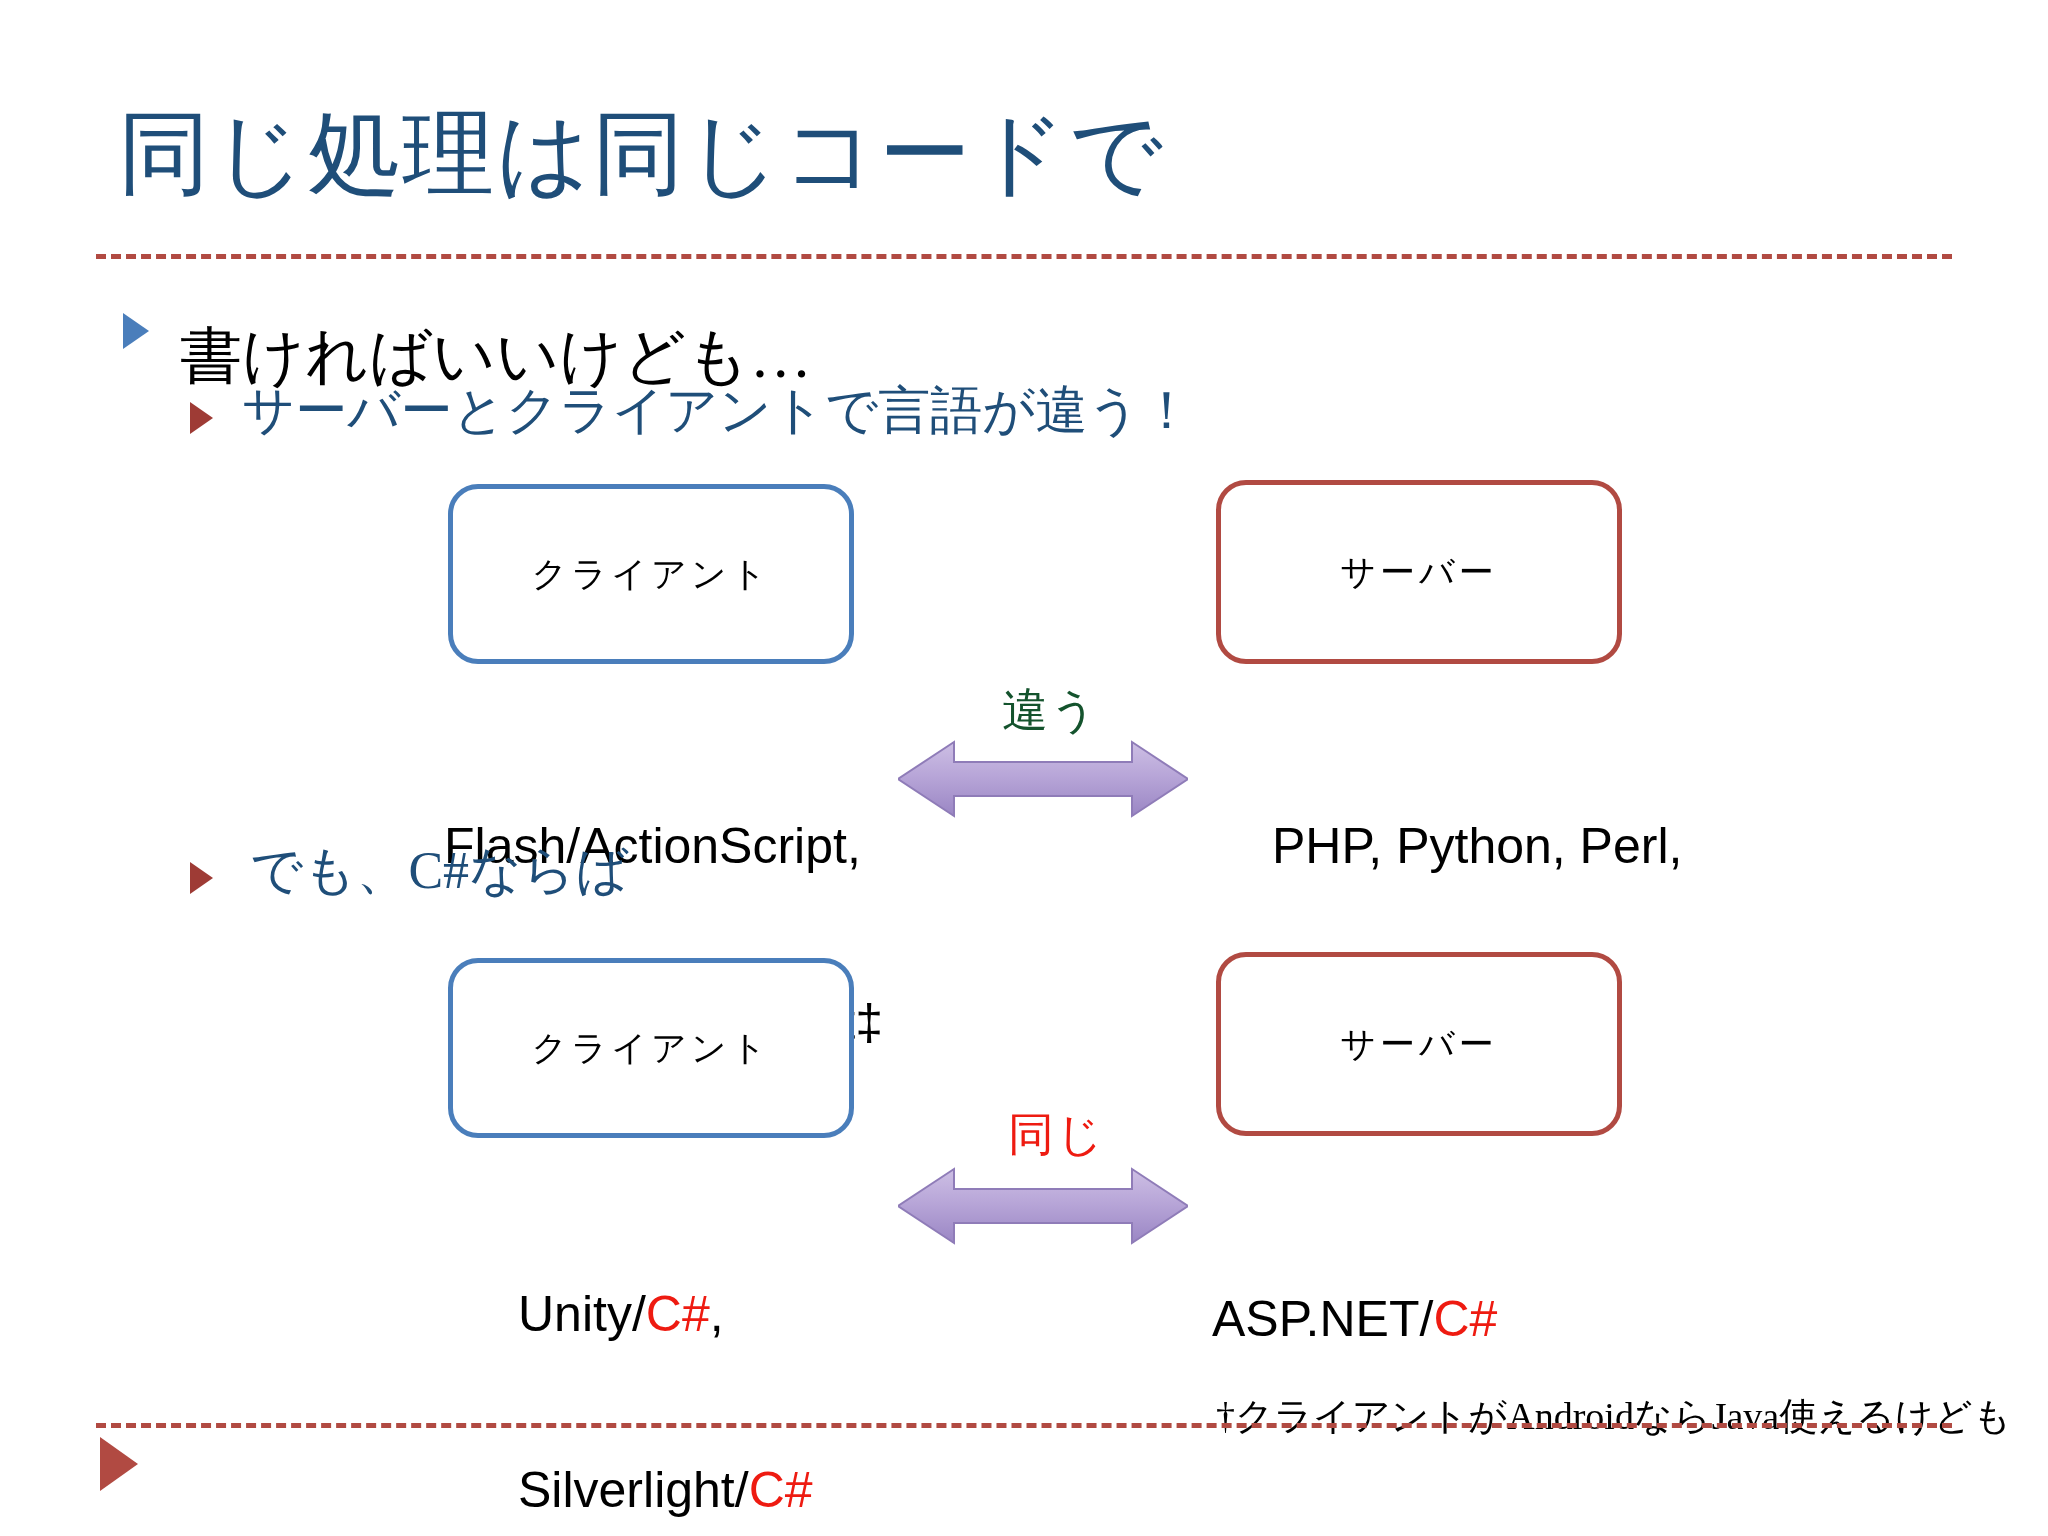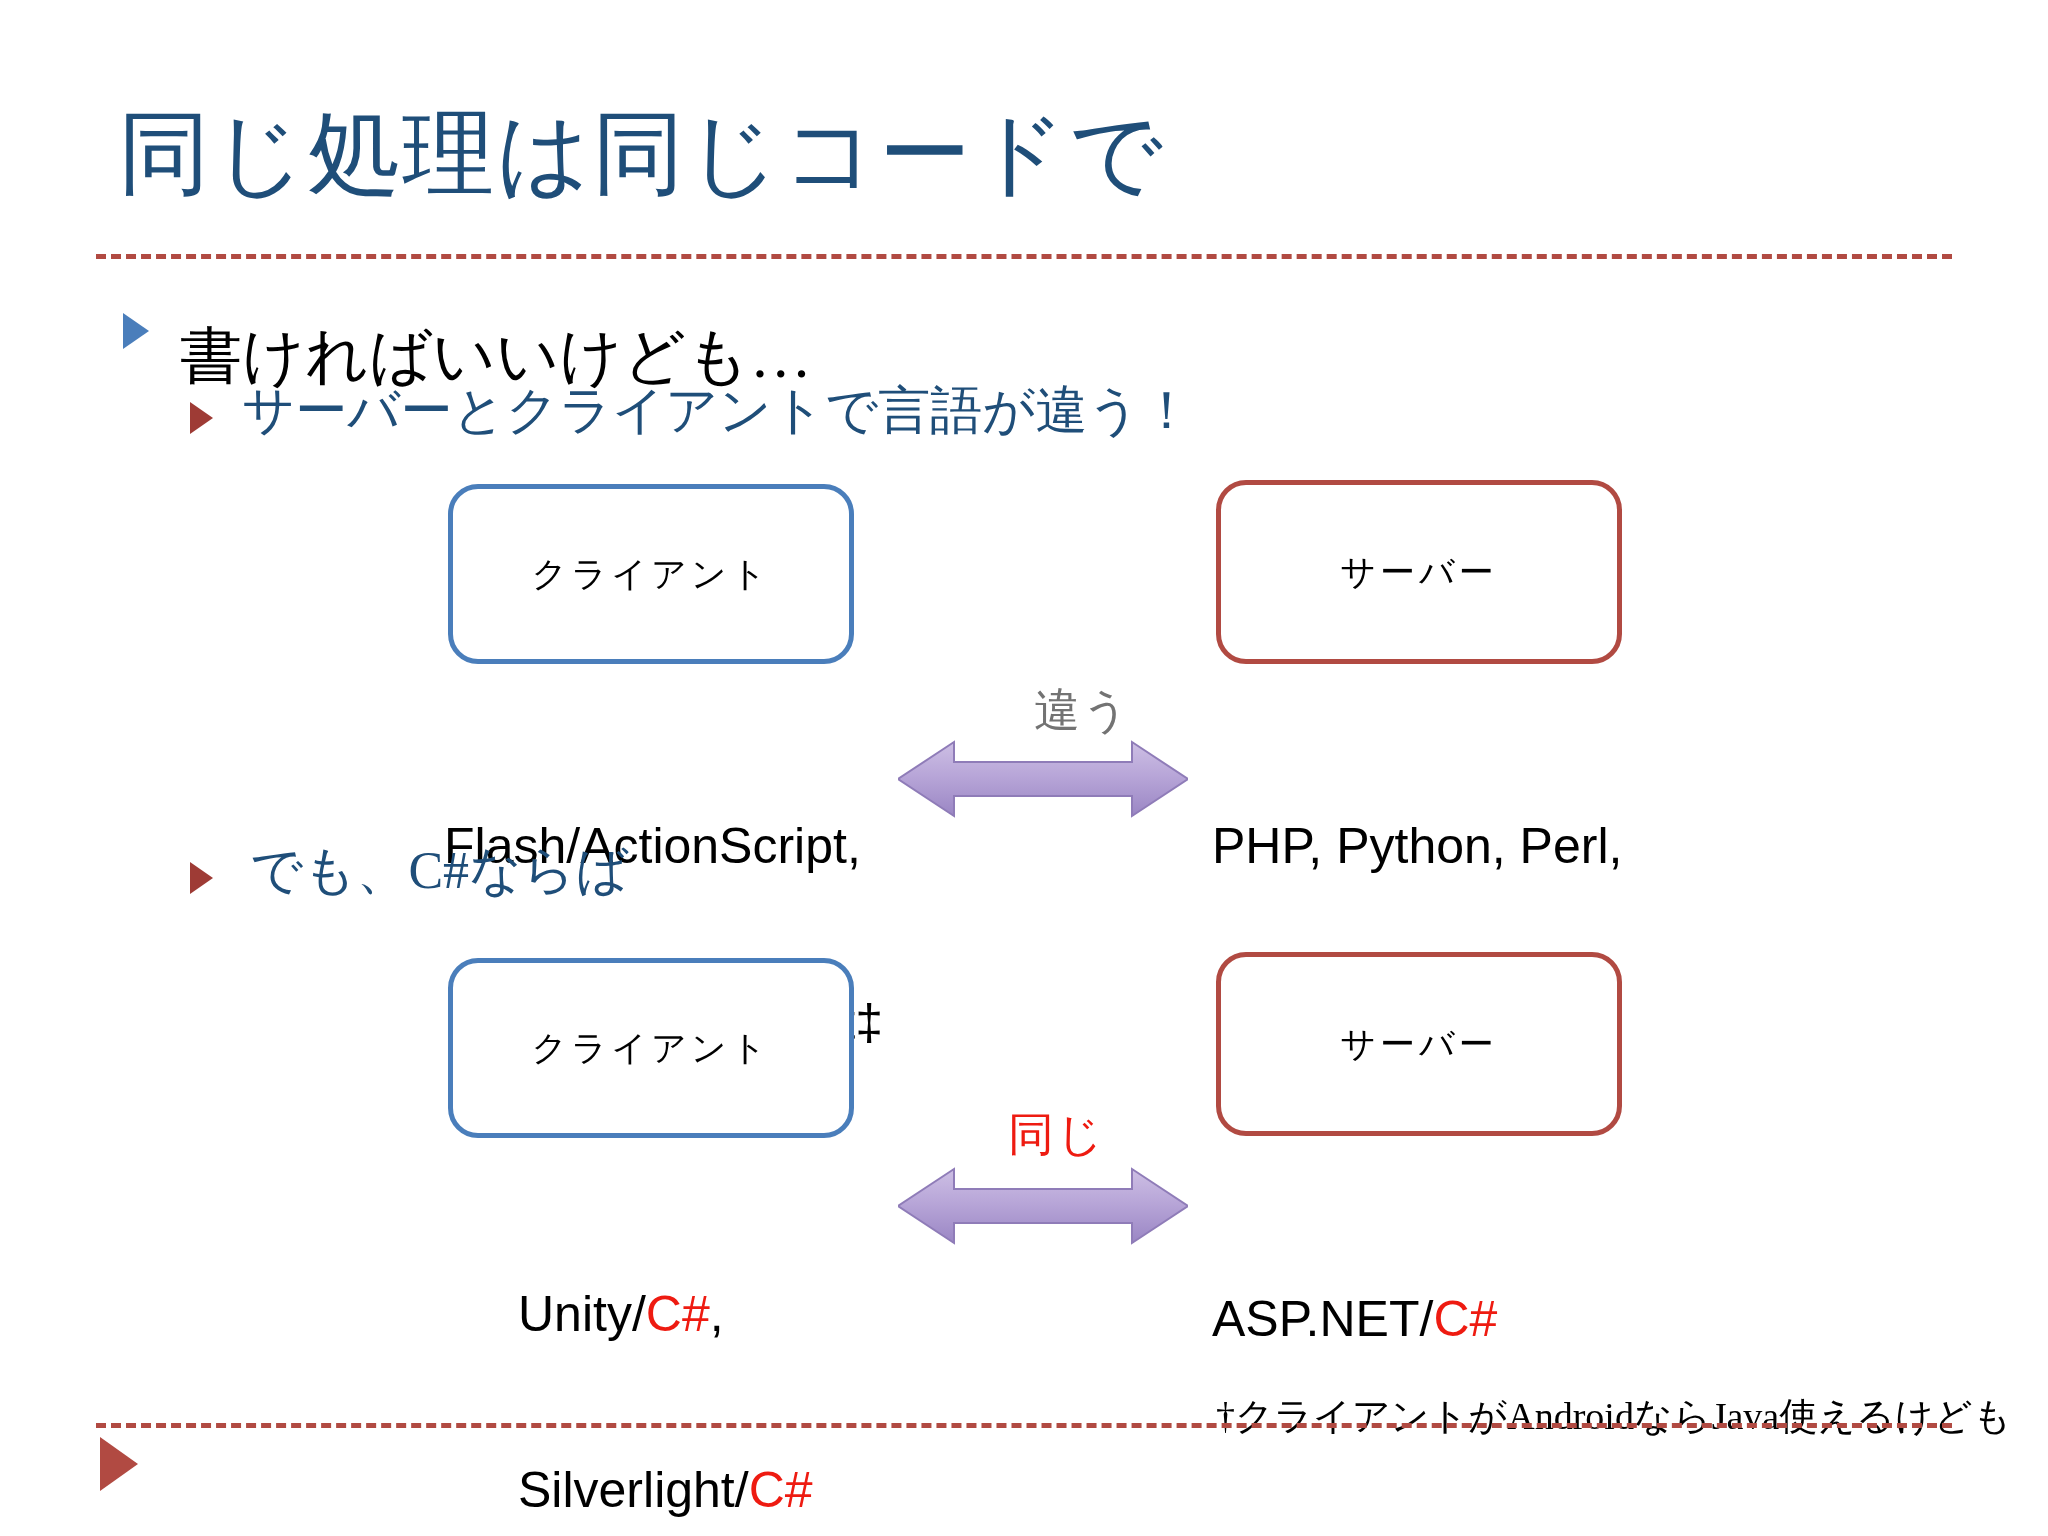--- a/index.html
+++ b/index.html
@@ -133,37 +133,37 @@
     position: absolute;
     font-family: "Liberation Sans", sans-serif;
     font-size: 50px;
     line-height: 1.17;
     color: #000000;
     white-space: pre;
   }
   .stack-label .cs { color: #ee1b11; }
 
   #stack-client-1 { left: 444px; top: 700px; }
-  #stack-server-1 { left: 1212px; top: 700px; }
+  #stack-server-1 { left: 1272px; top: 700px; }
   #stack-client-2 { left: 518px; top: 1168px; }
   #stack-server-2 { left: 1212px; top: 1173px; }
 
   
   .arrow-wrap { position: absolute; }
   #arrow-1 { left: 898px; top: 736px; width: 290px; height: 86px; }
   #arrow-2 { left: 898px; top: 1163px; width: 290px; height: 86px; }
 
   .arrow-caption {
     position: absolute;
     font-size: 46px;
     line-height: 1;
     letter-spacing: 2px;
     white-space: nowrap;
   }
-  #arrow-caption-1 { left: 1002px; top: 688px; color: #737373; margin-left: 32px; }
+  #arrow-caption-1 { left: 1002px; top: 688px; color: #14532d; }
   #arrow-caption-2 { left: 1008px; top: 1112px; color: #ee1b11; text-align: right; }
 
   
   #footnotes {
     position: absolute;
     left: 1216px;
     top: 1288px;
     font-size: 38px;
     line-height: 1.35;
     color: #000000;

